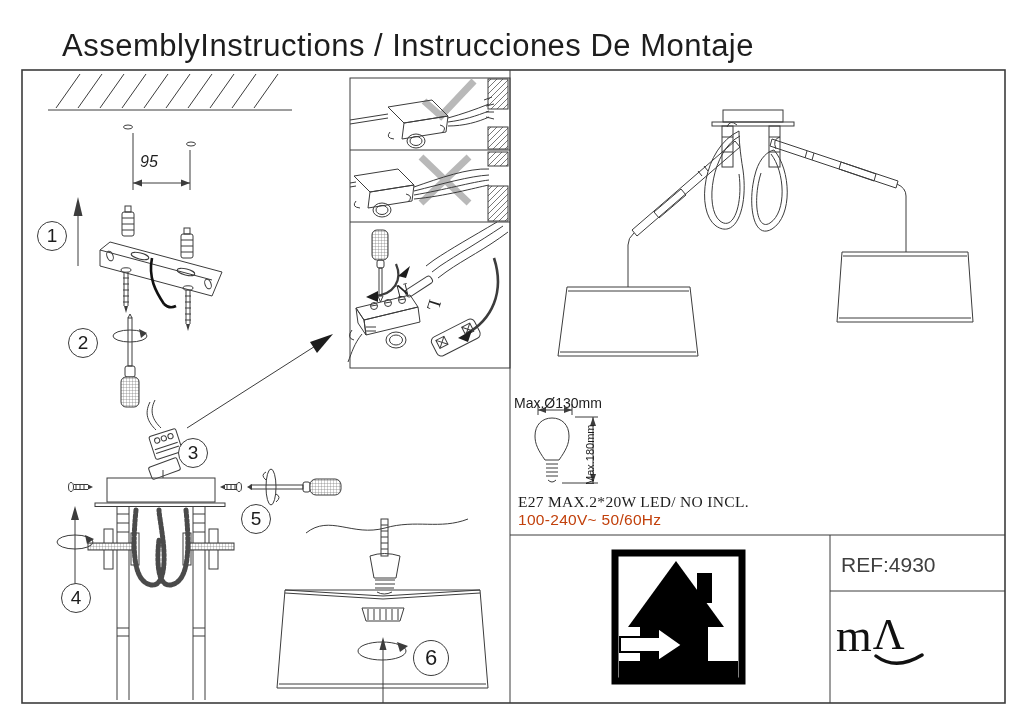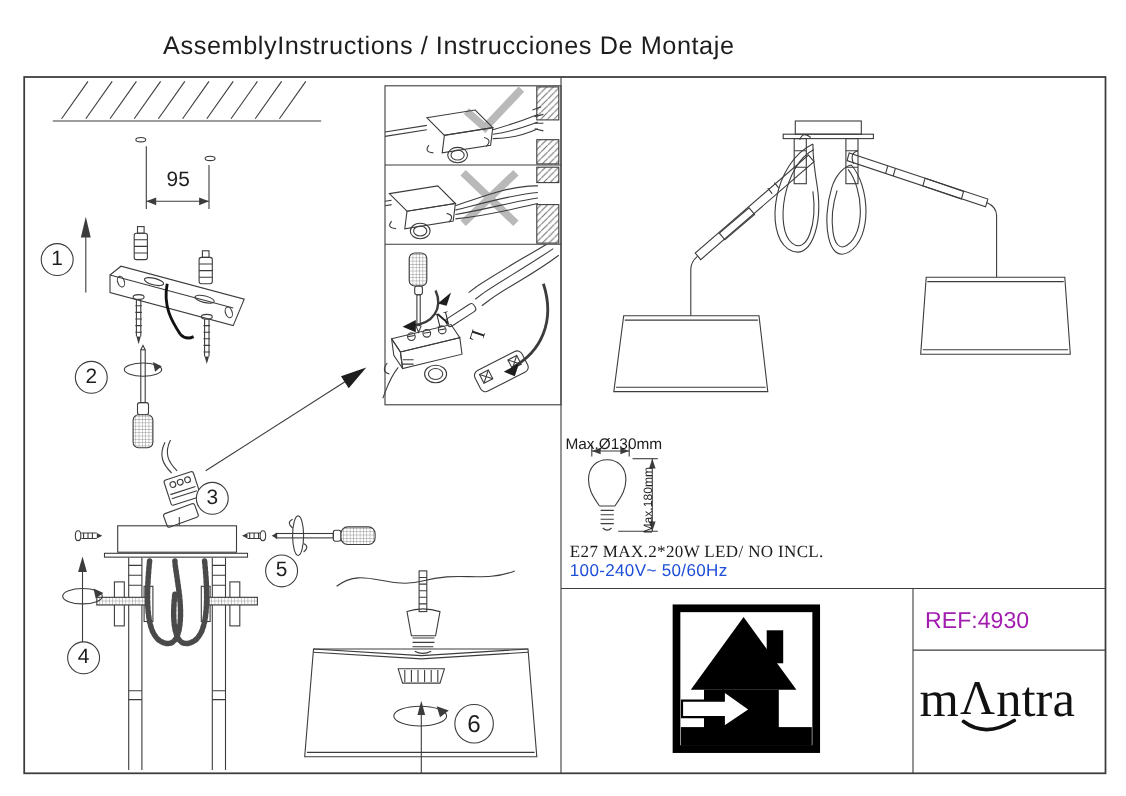--- a/index.html
+++ b/index.html
@@ -1,33 +1,33 @@
 <!DOCTYPE html>
 <html><head>
 <meta charset="utf-8">
 <style>
   html,body{margin:0;padding:0;background:#fff;}
   .page{position:relative;width:1024px;height:724px;background:#fff;
         font-family:"Liberation Sans",sans-serif;color:#2e2e2e;overflow:hidden;}
   .abs{position:absolute;}
   svg{display:block;}
-  .title{left:0;top:28px;width:816px;text-align:center;font-size:23px;color:#1d1d1d;letter-spacing:0.5px;}
+  .title{left:0;top:28px;width:816px;text-align:center;font-size:31px;color:#1d1d1d;letter-spacing:0.5px;}
   .stepnum{border:1.4px solid #3c3c3c;border-radius:50%;display:flex;align-items:center;justify-content:center;
            color:#1d1d1d;background:#fff;}
   .n28{width:28px;height:28px;font-size:19px;}
   .n34{width:34px;height:34px;font-size:22px;}
-  .dim95{left:140px;top:153px;width:44px;text-align:center;font-size:19px;color:#1d1d1d;}
+  .dim95{left:140px;top:153px;width:44px;font-size:16px;color:#1d1d1d;font-style:italic;}
   .wire-n{left:396px;top:280px;font-size:18px;font-family:"Liberation Serif",serif;transform:rotate(-14deg);color:#222;}
   .wire-l{left:428px;top:295px;font-size:18px;font-family:"Liberation Serif",serif;transform:rotate(108deg);color:#222;}
   .bulb-dia{left:514px;top:395px;width:90px;font-size:14px;color:#1d1d1d;}
   .bulb-h{left:584px;top:419px;height:66px;font-size:11px;color:#1d1d1d;
           writing-mode:vertical-rl;transform:rotate(180deg);}
   .spec1{left:518px;top:493px;font-size:15.5px;color:#1d1d1d;letter-spacing:0.3px;font-family:Liberation Serif, serif;}
-  .spec2{left:518px;top:511px;font-size:15.5px;color:#1d4ed8;letter-spacing:0.3px;}
-  .ref{left:841px;top:553px;font-size:21px;color:#a21caf;}
+  .spec2{left:518px;top:511px;font-size:15.5px;color:#c2410c;letter-spacing:0.3px;}
+  .ref{left:841px;top:553px;font-size:21px;color:#404040;}
   .logo{left:836px;top:613px;width:168px;height:60px;font-family:"Liberation Serif",serif;
         font-size:46px;color:#111;display:flex;align-items:flex-start;line-height:1;}
   .logo .caret{font-size:44px;margin:0 1px;}
   .logo-smile{left:34px;top:40px;}
 </style>
 </head>
 <body>
 
 <div class="page">
 
@@ -357,19 +357,18 @@
   <div class="abs bulb-h">Max.180mm</div>
 
   <div class="abs spec1">E27  MAX.2*20W   LED/ NO  INCL.</div>
   <div class="abs spec2">100-240V~  50/60Hz</div>
 
   <div class="abs ref">REF:4930</div>
 
   <div class="abs logo">
     <span>m</span>
     <span class="caret">Λ</span>
-    <span>ntra</span>
     <svg class="abs logo-smile" width="60" height="18" viewBox="0 0 60 18">
       <path d="M6,3 Q26,18 52,2" fill="none" stroke="#111" stroke-width="3.4" stroke-linecap="round"></path>
     </svg>
   </div>
 
 </div>
 
 </body></html>

